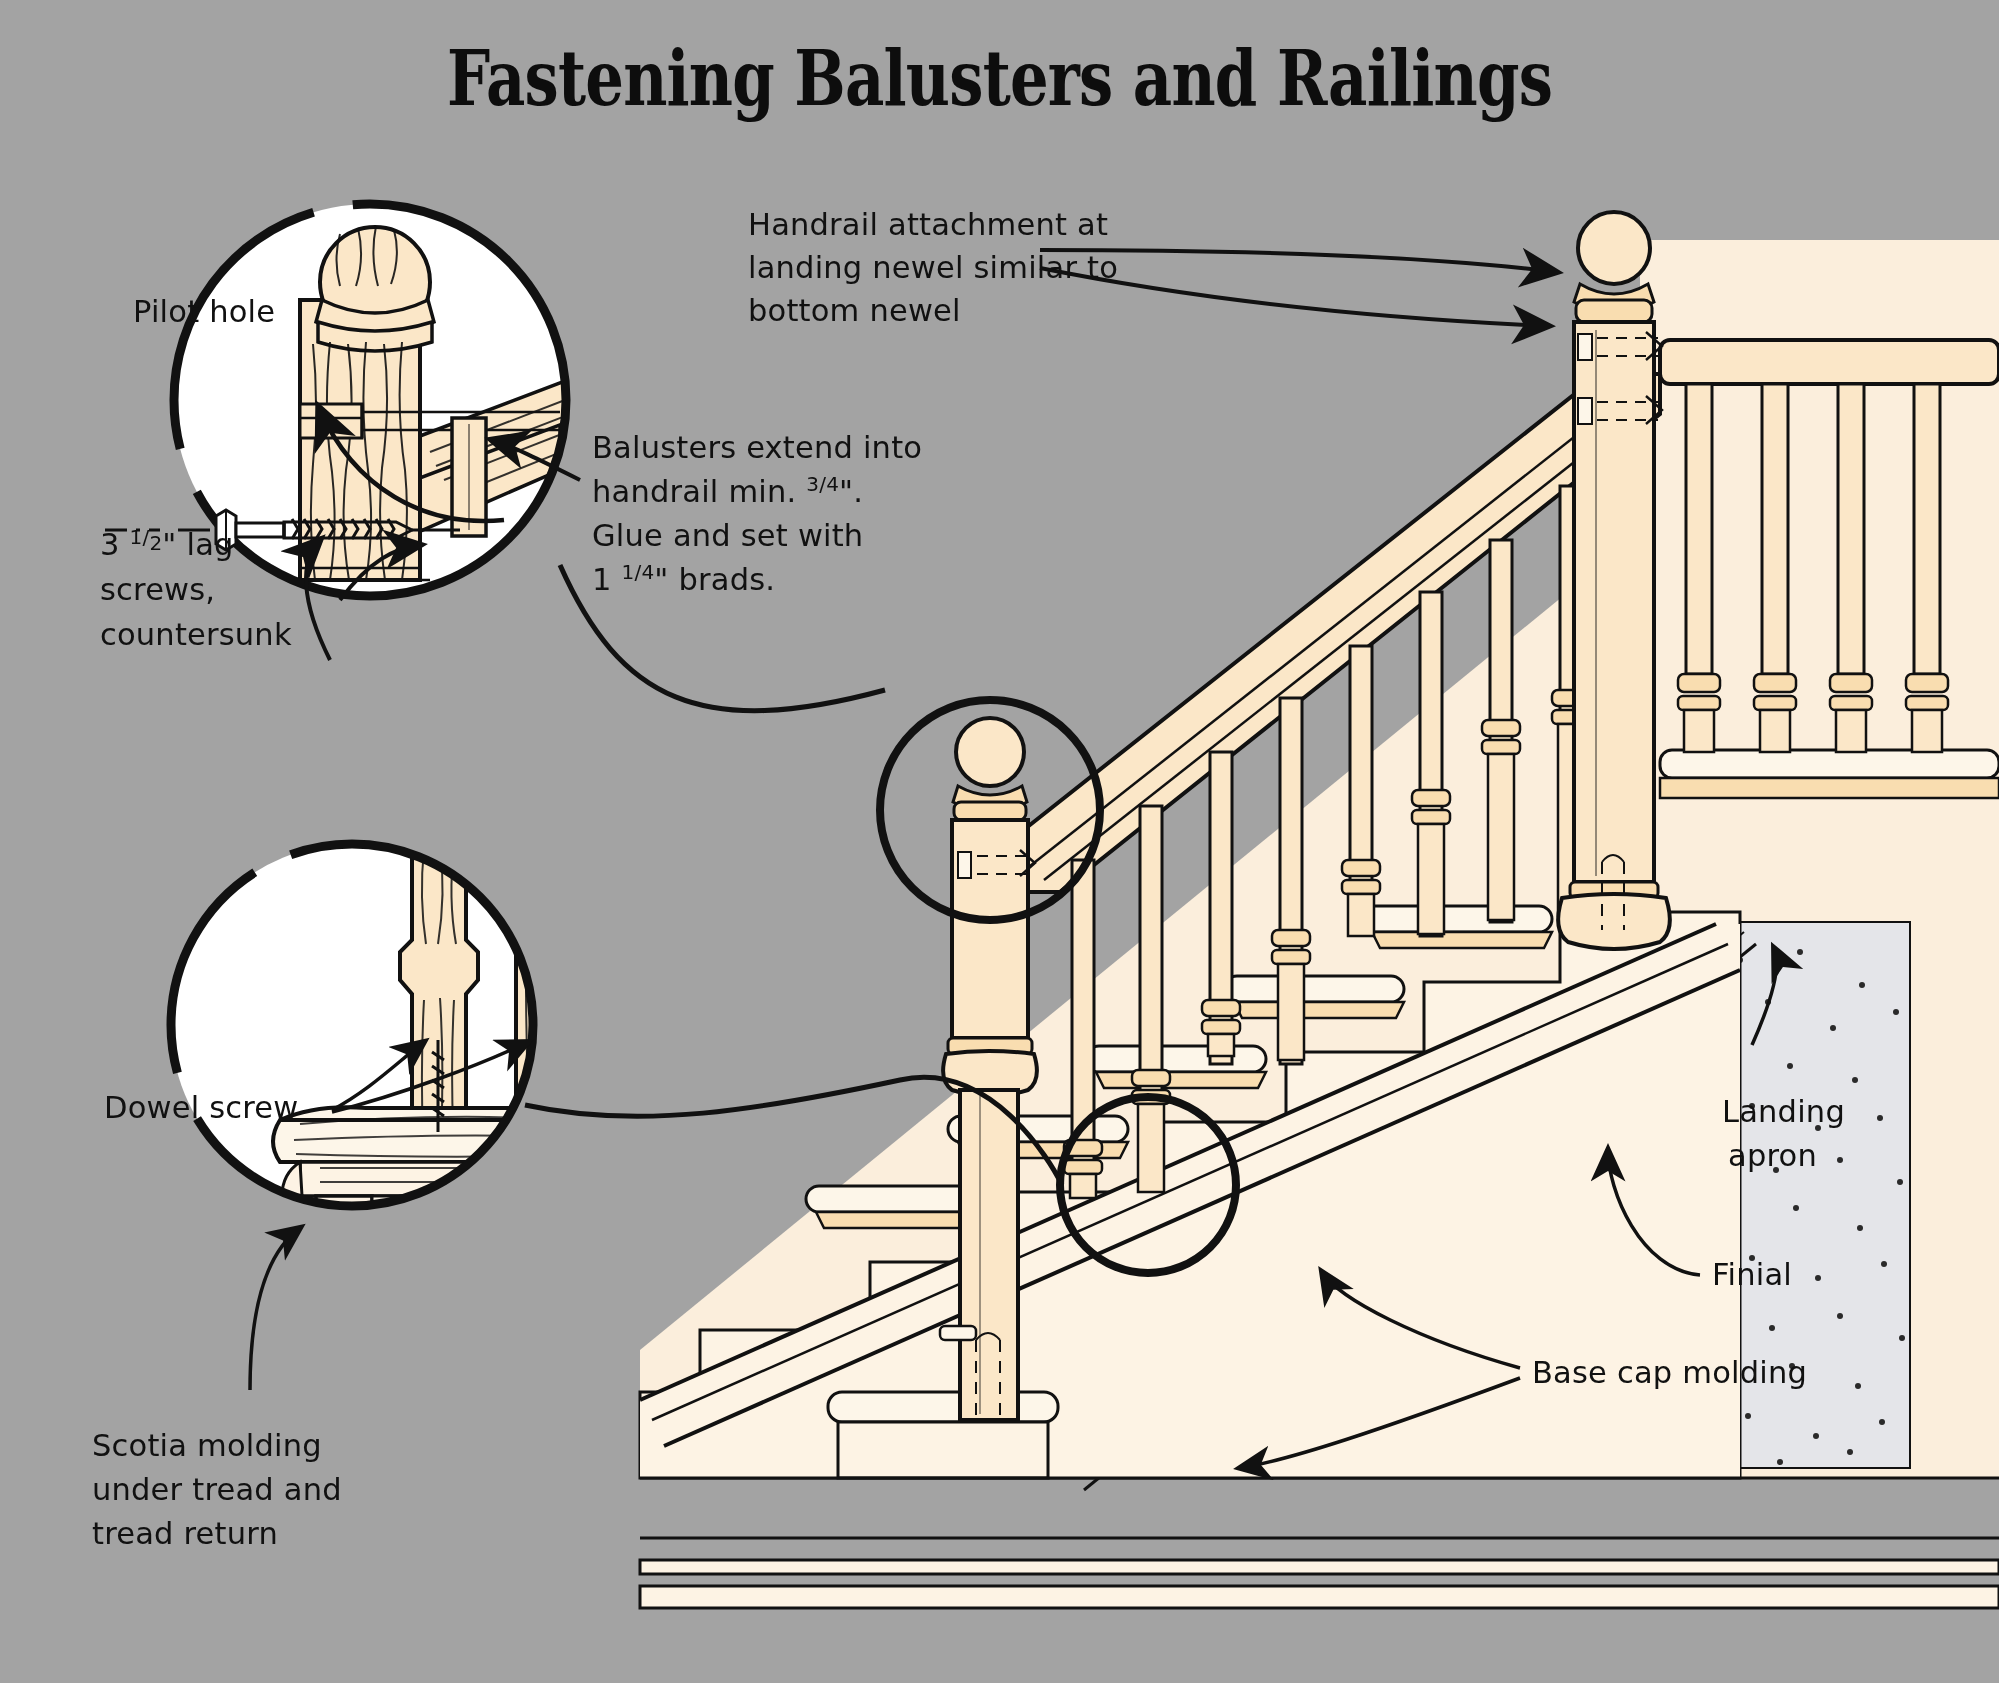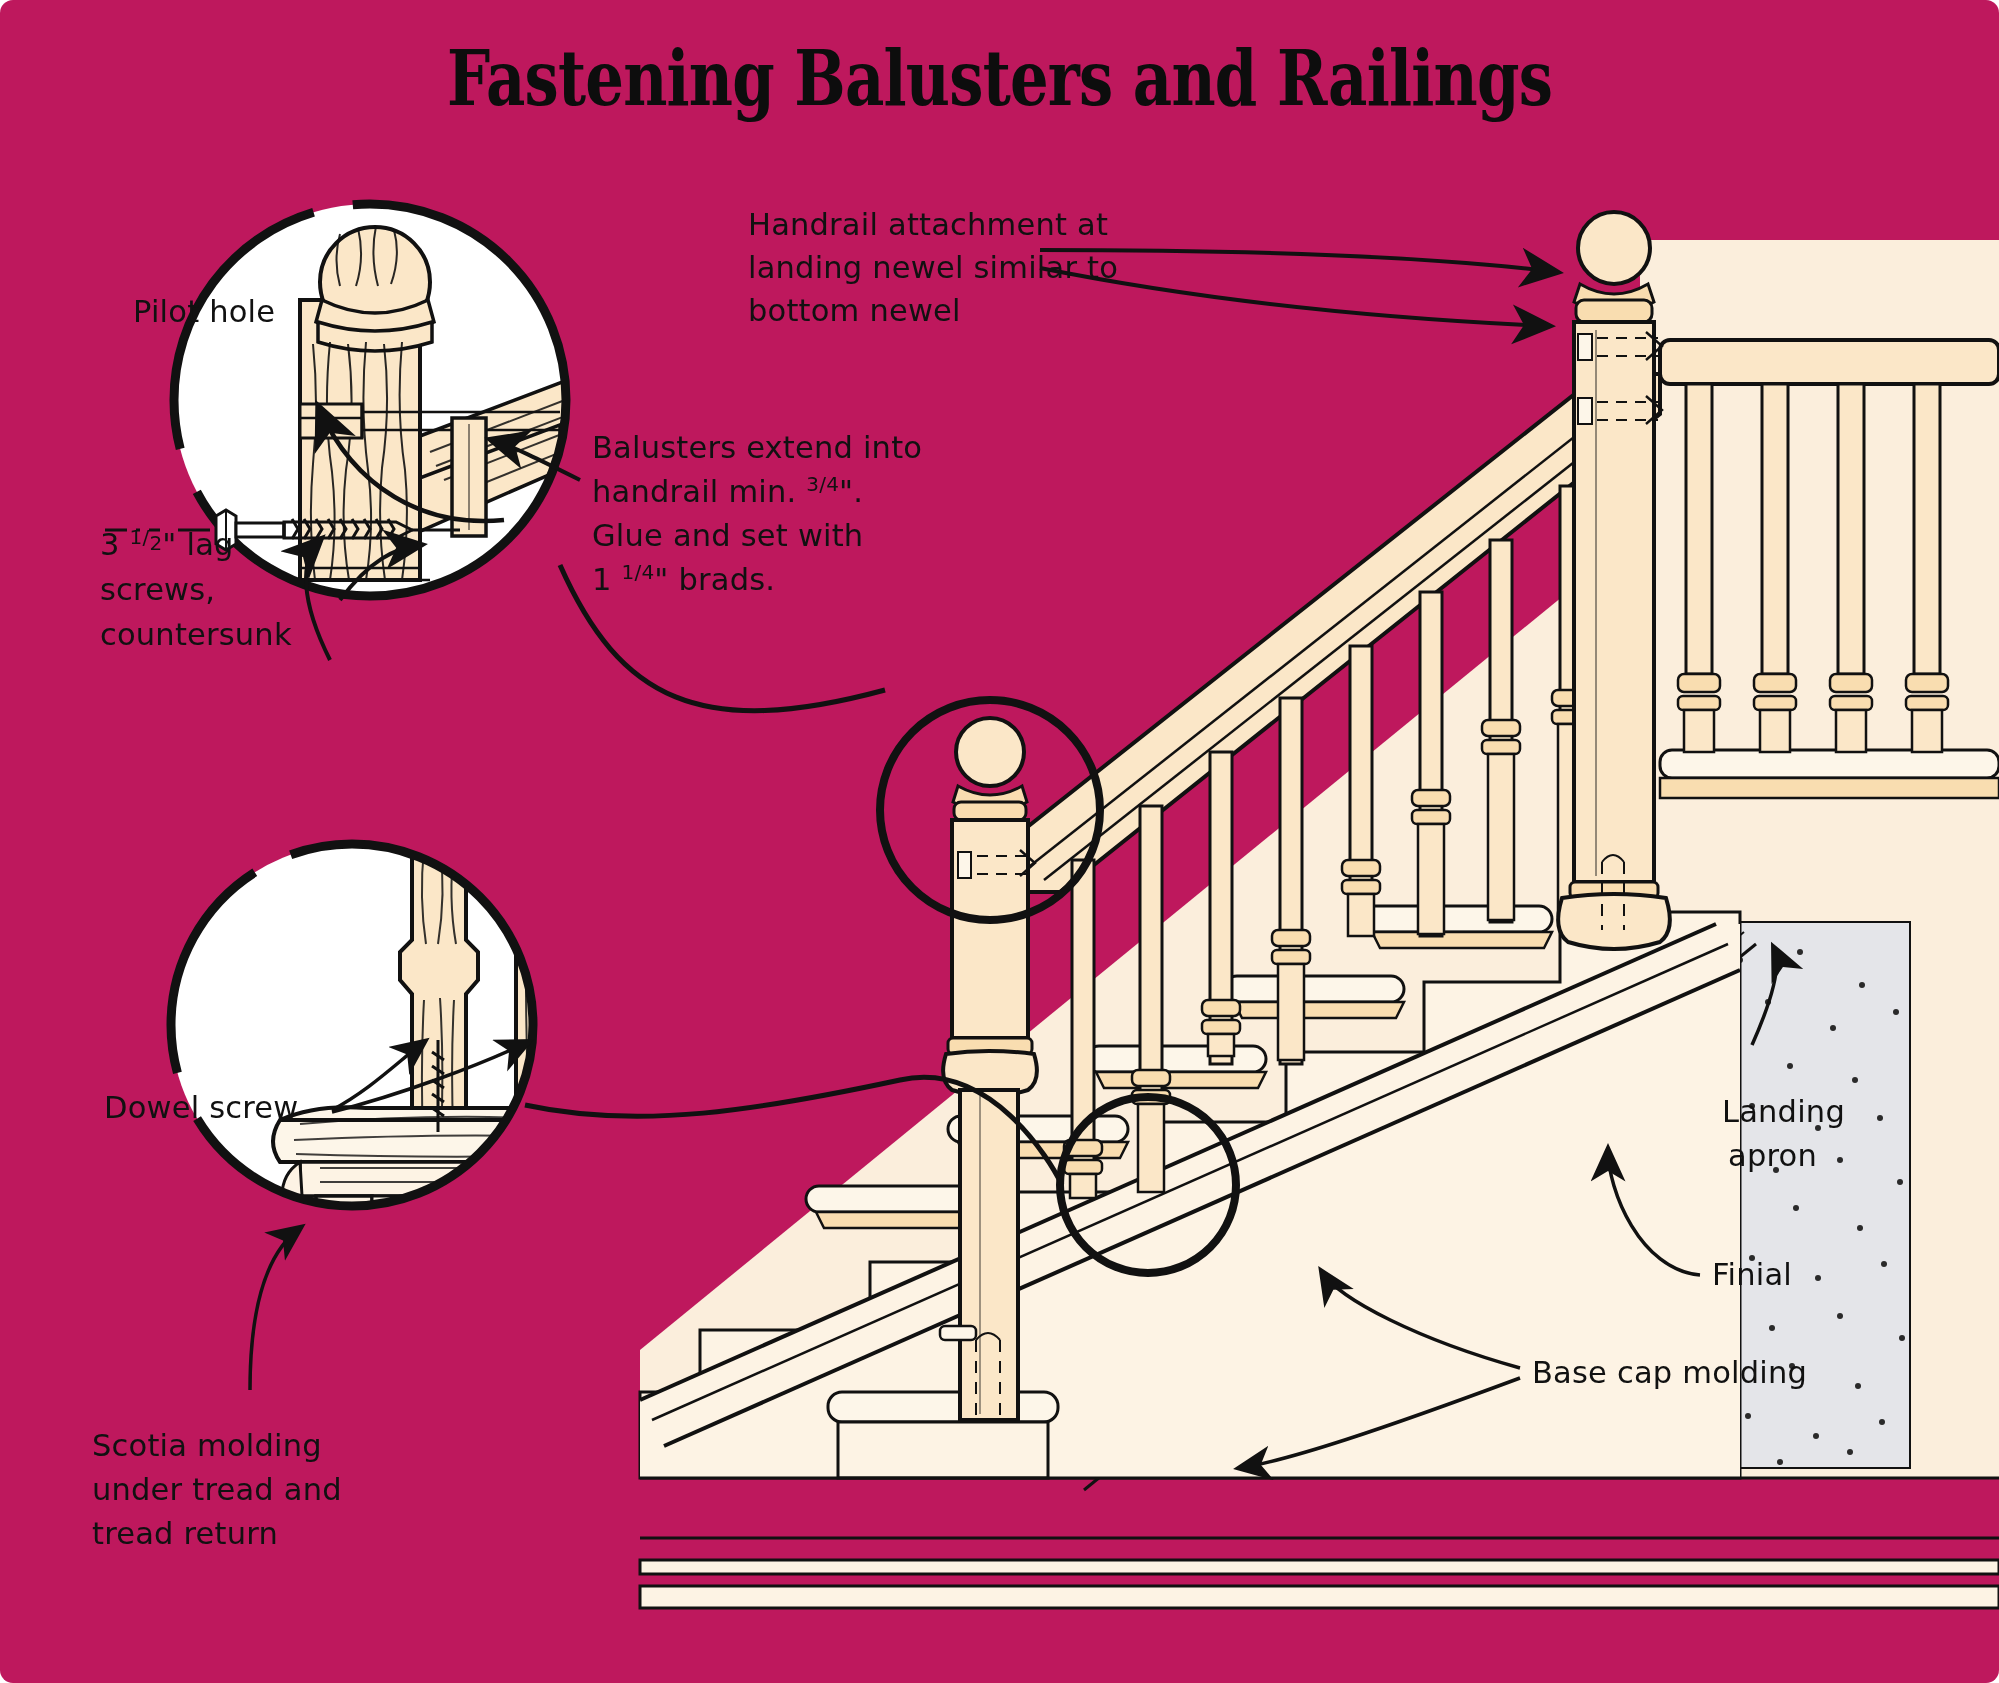--- a/index.html
+++ b/index.html
@@ -1,18 +1,18 @@
 <!DOCTYPE html>
 <html><head>
 <meta charset="utf-8">
 <style>
   html,body{margin:0;padding:0;background:#ffffff;}
   body{width:1999px;height:1683px;position:relative;overflow:hidden;
        font-family:"DejaVu Sans", sans-serif;}
-  #stage{position:absolute;left:0;top:0;width:1999px;height:1683px;background:#be185d;border-radius:13px;}
+  #stage{position:absolute;left:0;top:0;width:1999px;height:1683px;background:#a3a3a3;}
   .title{
     position:absolute;left:0;top:34px;width:1999px;text-align:center;
     font-family:"DejaVu Serif", serif;font-weight:700;font-size:76px;
     letter-spacing:-1px;color:#0d0d0d;
     transform:scaleX(.80);transform-origin:50% 0;
   }
   svg{position:absolute;left:0;top:0;}
   .lbl{font-family:"DejaVu Sans", sans-serif;font-size:30.5px;fill:#111;
        letter-spacing:.2px;}
   .lbl tspan.fr{font-size:20px;}

